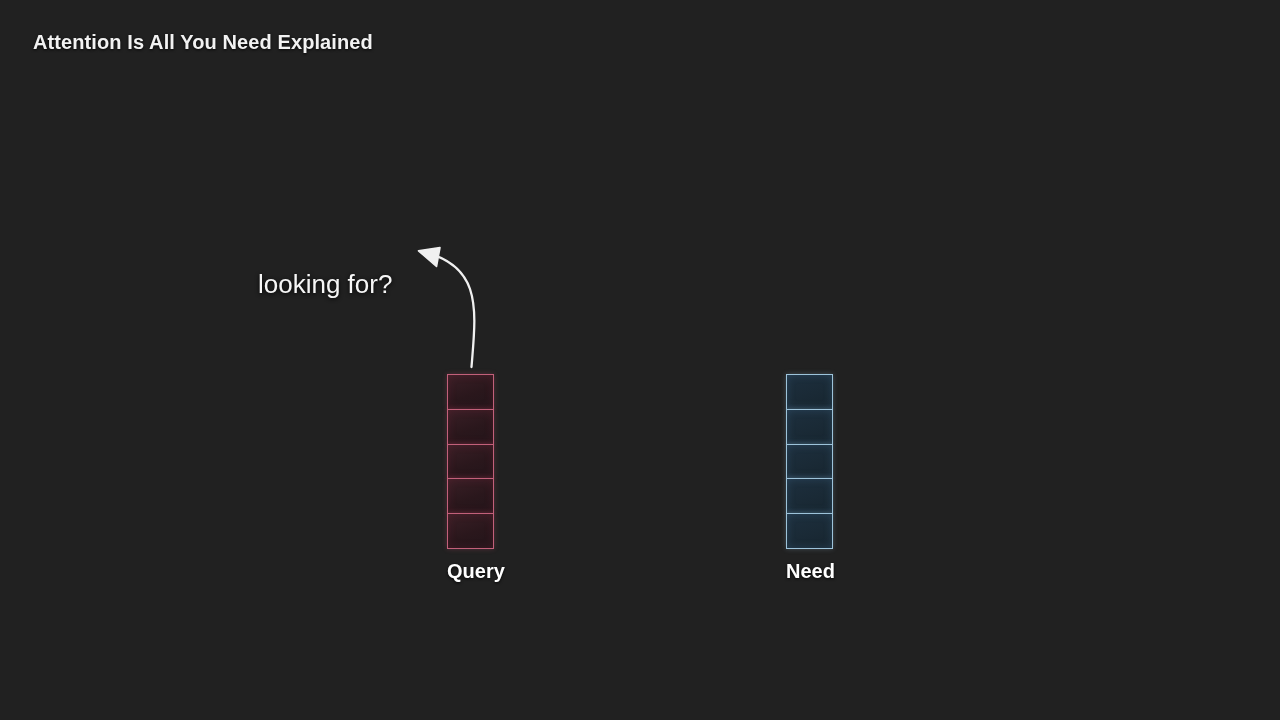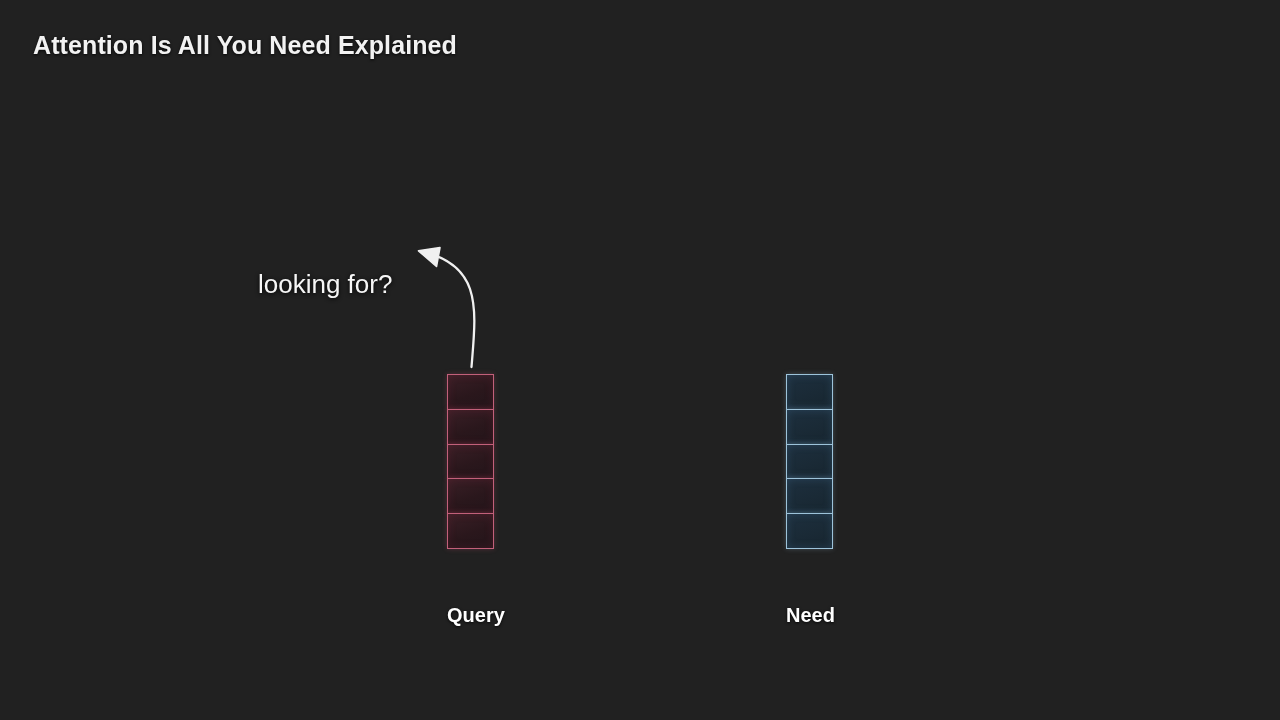--- a/index.html
+++ b/index.html
@@ -20,21 +20,21 @@
     position: absolute;
     inset: 0;
     background: #212121;
   }
 
   
   #slide-title {
     position: absolute;
     left: 33px;
     top: 31px;
-    font-size: 25px;
+    font-size: 20px;
     font-weight: 600;
     letter-spacing: 0.1px;
     color: #f2f2f2;
     text-shadow: 0 1px 3px rgba(0,0,0,0.85);
     white-space: nowrap;
   }
 
   
   #annotation {
     position: absolute;
@@ -110,21 +110,20 @@
     top: 186px;
     width: 47px;
     text-align: center;
     font-size: 20px;
     font-weight: 700;
     color: #ffffff;
     text-shadow: 0 1px 3px rgba(0,0,0,0.85);
     white-space: nowrap;
     left: 50%;
     transform: translateX(-50%);
-    margin-top: 44px;
   }
 </style>
 </head>
 <body>
 
 <div id="stage">
 
   <div id="slide-title">Attention Is All You Need Explained</div>
 
   <div id="annotation">

